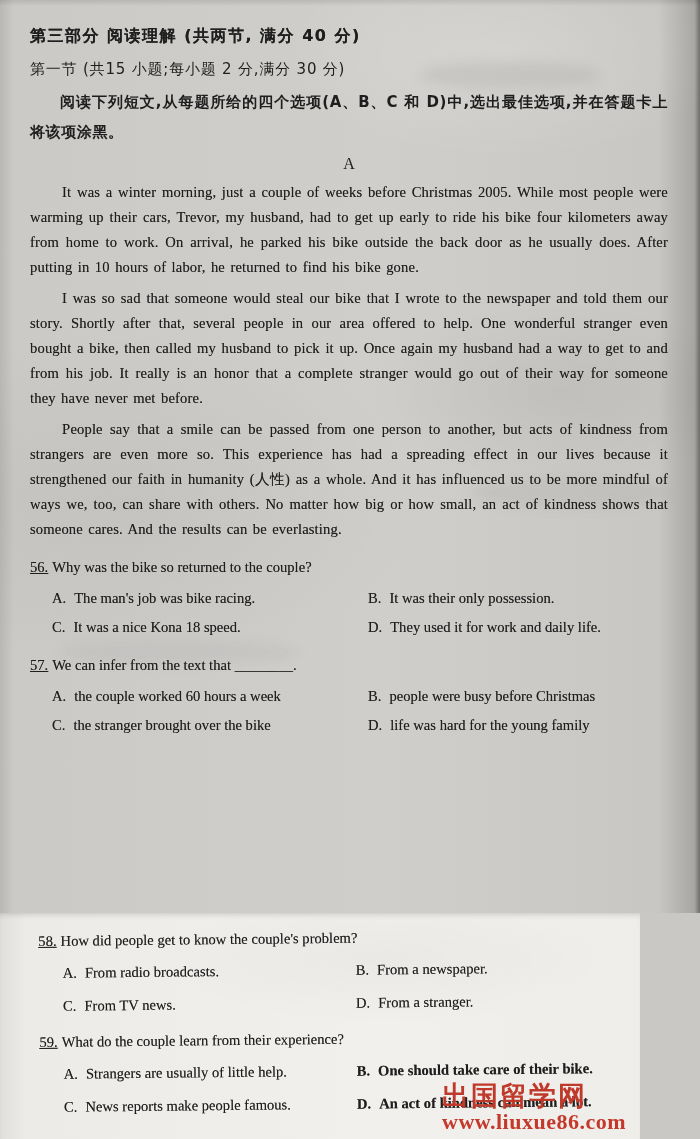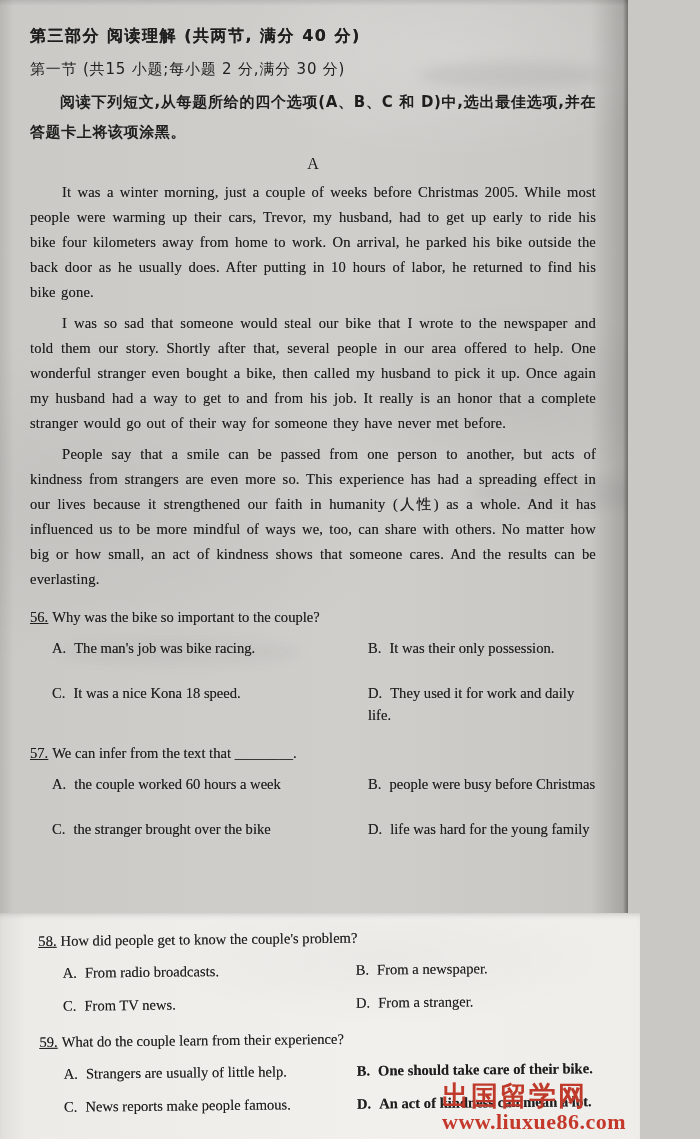--- a/index.html
+++ b/index.html
@@ -5,21 +5,21 @@
   html, body { margin:0; padding:0; }
   body {
     width:700px; height:1139px; position:relative; overflow:hidden;
     background:#c9c8c5;
     font-family:"Liberation Serif","DejaVu Serif",serif;
     color:#1e1e1e;
   }
 
   
   .scan-top {
-    position:absolute; top:0; left:0; width:628px; height:913px; overflow:hidden;
+    position:absolute; top:0; left:0; width:700px; height:913px; overflow:hidden;
     background:
       radial-gradient(ellipse 320px 150px at 72% 6%, rgba(255,255,255,0.16), transparent 70%),
       radial-gradient(ellipse 420px 240px at 18% 55%, rgba(0,0,0,0.045), transparent 72%),
       radial-gradient(ellipse 260px 120px at 80% 43%, rgba(0,0,0,0.05), transparent 75%),
       linear-gradient(180deg, rgba(0,0,0,0.10) 0px, rgba(0,0,0,0) 6px),
       linear-gradient(90deg, #b9b8b5 0px, #cbcac7 14px, #cfcecb 55%, #c8c7c4 94%, #a7a6a3 99.2%, #6e6d6a 100%);
   }
   .smudge { position:absolute; border-radius:50%; filter:blur(6px); pointer-events:none; }
   .smudge.s1 { left:420px; top:62px;  width:180px; height:26px; background:rgba(90,90,88,0.10); }
   .smudge.s2 { left:470px; top:478px; width:200px; height:30px; background:rgba(90,90,88,0.08); }
@@ -49,21 +49,21 @@
     word-spacing:1.6px; letter-spacing:0.15px;
     text-shadow:0 0 0.5px rgba(25,25,25,0.55);
   }
 
   .question { margin-top:14px; font-size:14.6px; }
   .question.q57 { margin-top:16px; }
   .q-line { line-height:22px; text-shadow:0 0 0.5px rgba(25,25,25,0.55); }
   .q-num { margin-right:4px;text-decoration:underline; }
   .options {
     display:grid; grid-template-columns:316px 1fr;
-    padding-left:22px; margin-top:9px; row-gap:23px; line-height:22px;
+    padding-left:22px; margin-top:9px; row-gap:7px; line-height:22px;
     text-shadow:0 0 0.5px rgba(25,25,25,0.55);
   }
   .opt-label { margin-right:8px; }
 
   
   .scan-bottom {
     position:absolute; top:913px; left:0; width:640px; height:226px; overflow:hidden;
     background:
       radial-gradient(ellipse 300px 90px at 60% 20%, rgba(0,0,0,0.03), transparent 75%),
       linear-gradient(90deg, #e0dfdc 0px, #ecebe8 26px, #f1f0ed 60%, #eeede9 100%);
@@ -99,21 +99,21 @@
     <div class="section-title">第一节  (共15 小题;每小题 2 分,满分 30 分)</div>
     <div class="instructions">阅读下列短文,从每题所给的四个选项(A、B、C 和 D)中,选出最佳选项,并在答题卡上将该项涂黑。</div>
     <div class="passage-label">A</div>
 
     <p class="para">It was a winter morning, just a couple of weeks before Christmas 2005.  While most people were warming up their cars, Trevor, my husband, had to get up early to ride his bike four kilometers away from home to work.  On arrival, he parked his bike outside the back door as he usually does.  After putting in 10 hours of labor, he returned to find his bike gone.</p>
     <p class="para">I was so sad that someone would steal our bike that I wrote to the newspaper and told them our story.  Shortly after that, several people in our area offered to help.  One wonderful stranger even bought a bike, then called my husband to pick it up.  Once again my husband had a way to get to and from his job.  It really is an honor that a complete stranger would go out of their way for someone they have never met before.</p>
     <p class="para">People say that a smile can be passed from one person to another, but acts of kindness from strangers are even more so.  This experience has had a spreading effect in our lives because it strengthened our faith in humanity (人性) as a whole.  And it has influenced us to be more mindful of ways we, too, can share with others.  No matter how big or how small, an act of kindness shows that someone cares.  And the results can be everlasting.</p>
 
     <div class="question">
       <div class="q-line">
-        <span class="q-num">56.</span><span>Why was the bike so important to the couple?</span>
+        <span class="q-num">56.</span><span>Why was the bike so returned to the couple?</span>
       </div>
       <div class="options">
         <div class="option"><span class="opt-label">A.</span><span>The man's job was bike racing.</span></div>
         <div class="option"><span class="opt-label">B.</span><span>It was their only possession.</span></div>
         <div class="option"><span class="opt-label">C.</span><span>It was a nice Kona 18 speed.</span></div>
         <div class="option"><span class="opt-label">D.</span><span>They used it for work and daily life.</span></div>
       </div>
     </div>
 
     <div class="question q57">

